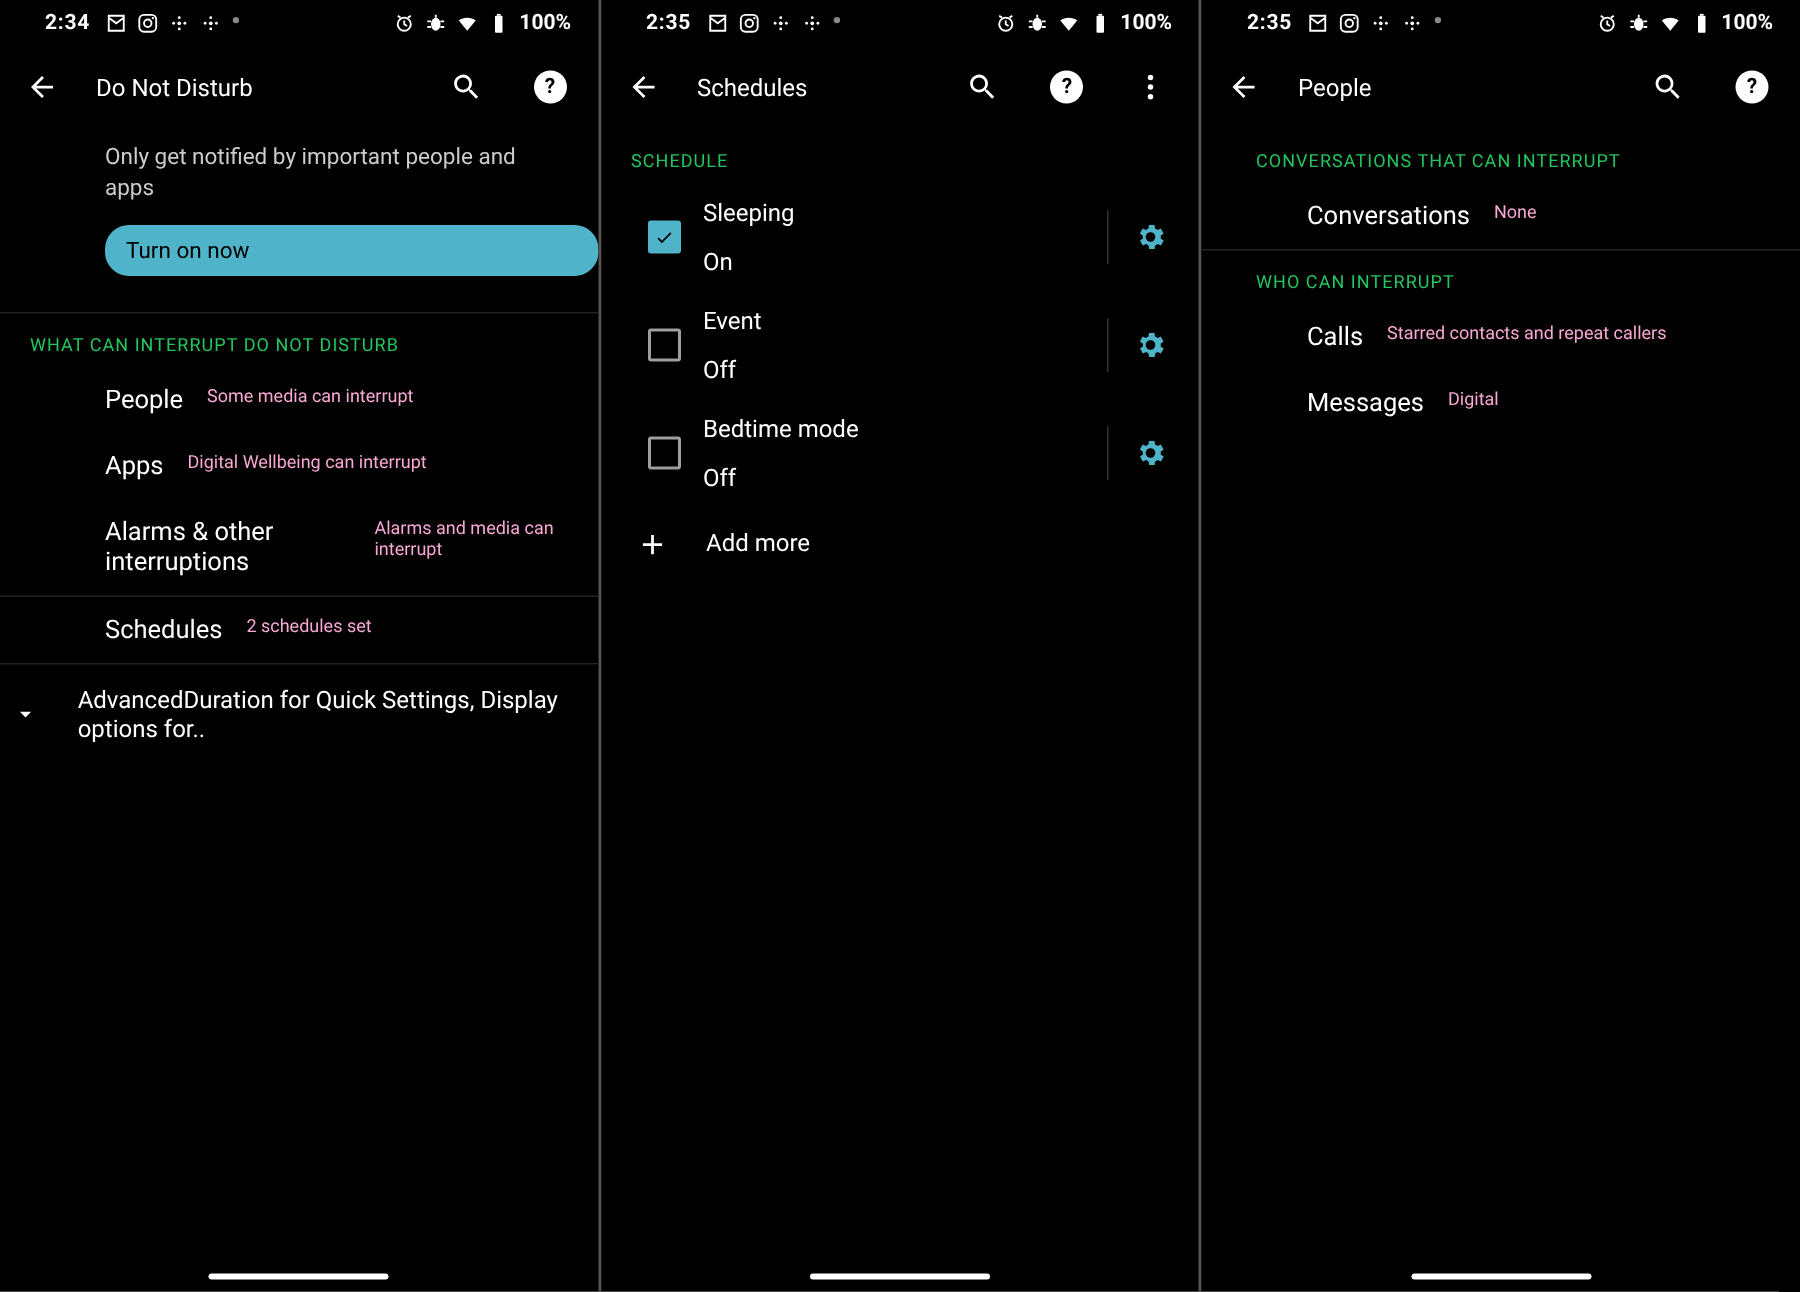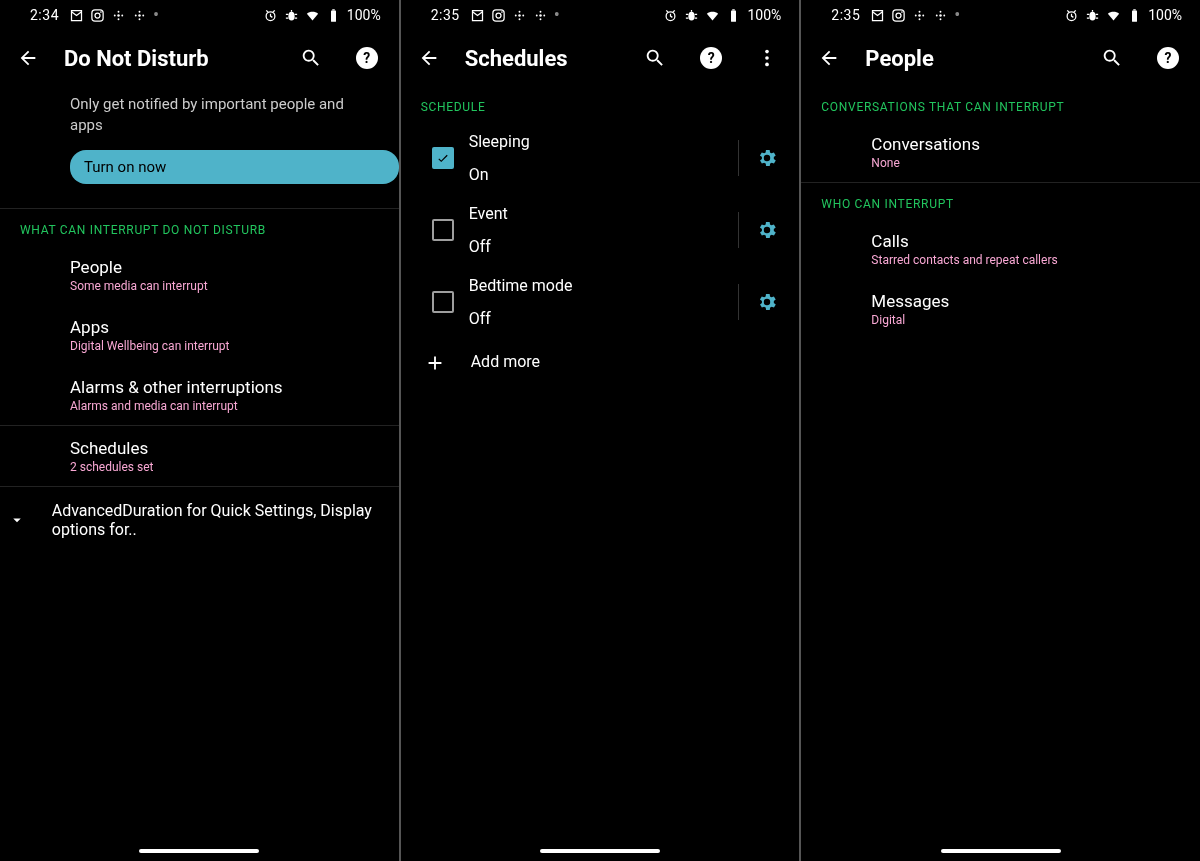--- a/index.html
+++ b/index.html
@@ -1,31 +1,31 @@
 <!DOCTYPE html>
 <html><head>
 <meta charset="utf-8">
 <style>
 html,body{margin:0;padding:0;background:#fff;font-family:Roboto,"Helvetica Neue",Arial,sans-serif}
 .stage{width:1200px;height:861px;display:flex;background:#000}
 .phone{flex:1;background:#000;color:#fff;position:relative;border-right:2px solid #555;display:flex;flex-direction:column;overflow:hidden}
 .phone:last-child{border-right:none}
-.status-bar{height:30px;display:flex;align-items:center;justify-content:space-between;padding:0 18px 0 30px;font-size:14px;font-weight:400}
+.status-bar{height:30px;display:flex;align-items:center;justify-content:space-between;padding:0 18px 0 30px;font-size:14px;font-weight:700}
 .status-left,.status-right{display:flex;align-items:center;gap:6px}
 .status-left .time{margin-right:4px;letter-spacing:.5px}
 .app-bar{height:56px;display:flex;align-items:center;padding:0 12px 0 8px;gap:16px}
-.app-bar .title{flex:1;font-size:22px;font-weight:700}
+.app-bar .title{flex:1;font-size:16px;font-weight:400}
 .icon-btn{width:40px;height:40px;display:flex;align-items:center;justify-content:center;cursor:pointer;border-radius:20px}
 .icon-btn svg{width:22px;height:22px;fill:#fff}
 .intro{padding:8px 20px 14px 70px;font-size:15px;color:#ccc;line-height:1.4}
 .turn-on{margin:0 0 24px 70px;display:inline-block;background:#4fb3c9;color:#000;font-size:15px;padding:8px 14px;border-radius:16px;cursor:pointer}
 .section-header{font-size:12px;letter-spacing:.7px;color:#22c55e;padding:14px 20px 8px 20px;text-transform:uppercase}
-.section-header.indent{padding-left:20px}
+.section-header.indent{padding-left:36px}
 .row{display:flex;align-items:center;padding:12px 20px 12px 70px;cursor:pointer}
-.row .text{display:flex;flex-direction:column;gap:2px}
+.row .text{display:flex;flex-direction:row;gap:16px}
 .row .primary{font-size:17px;color:#fff}
 .row .secondary{font-size:12px;color:#f9a8d4}
 .divider{height:1px;background:#222}
 .adv-row{display:flex;align-items:center;padding:14px 20px 14px 7px;gap:24px;cursor:pointer}
 .adv-row .chev{width:26px;display:flex;justify-content:center}
 .sched-row{display:flex;align-items:center;padding:10px 10px 10px 20px}
 .sched-row .cb{width:44px;display:flex;justify-content:center;align-items:center}
 .sched-row .cb .box{width:18px;height:18px;border:2px solid #9e9e9e;border-radius:2px;display:flex;align-items:center;justify-content:center}
 .sched-row .cb .box.checked{background:#4fb3c9;border-color:#4fb3c9}
 .sched-row .sched-text{flex:1;display:flex;flex-direction:column;gap:14px;padding-left:4px}

